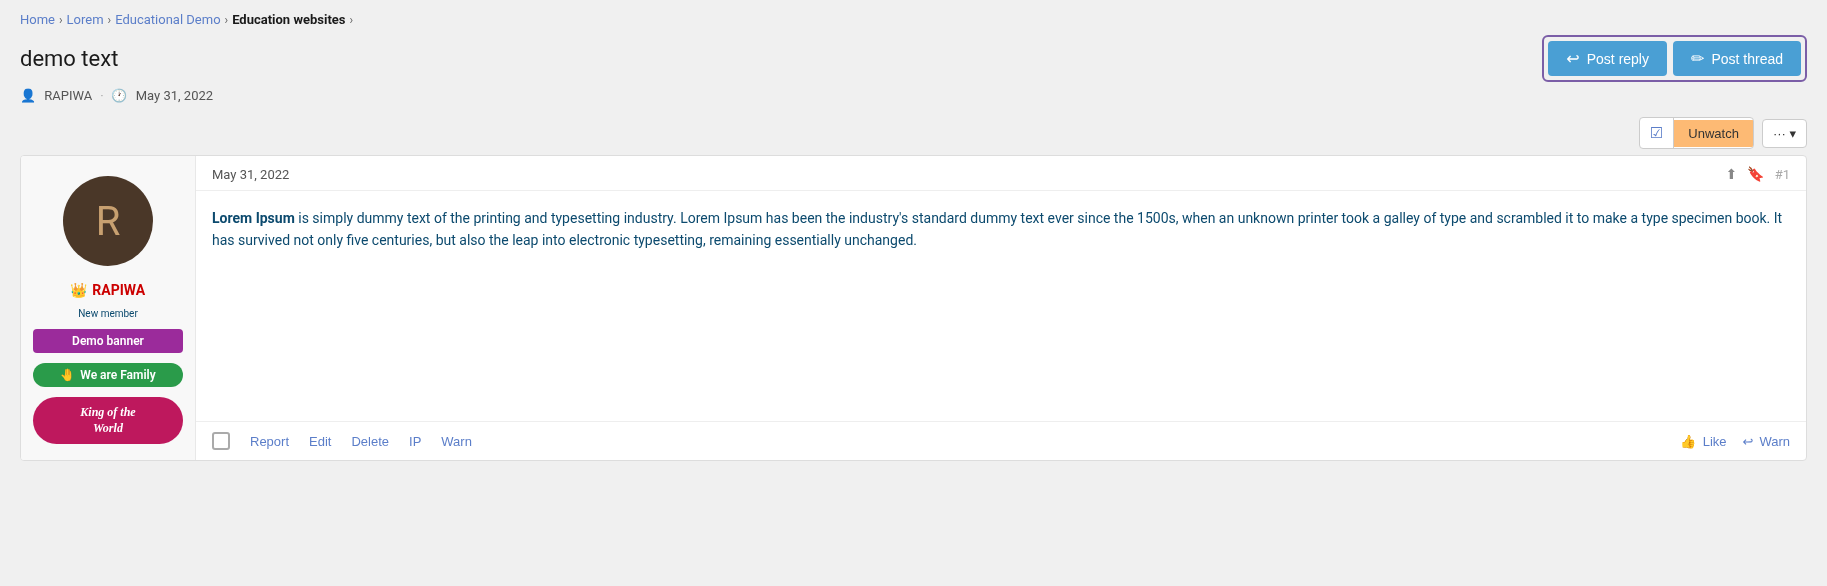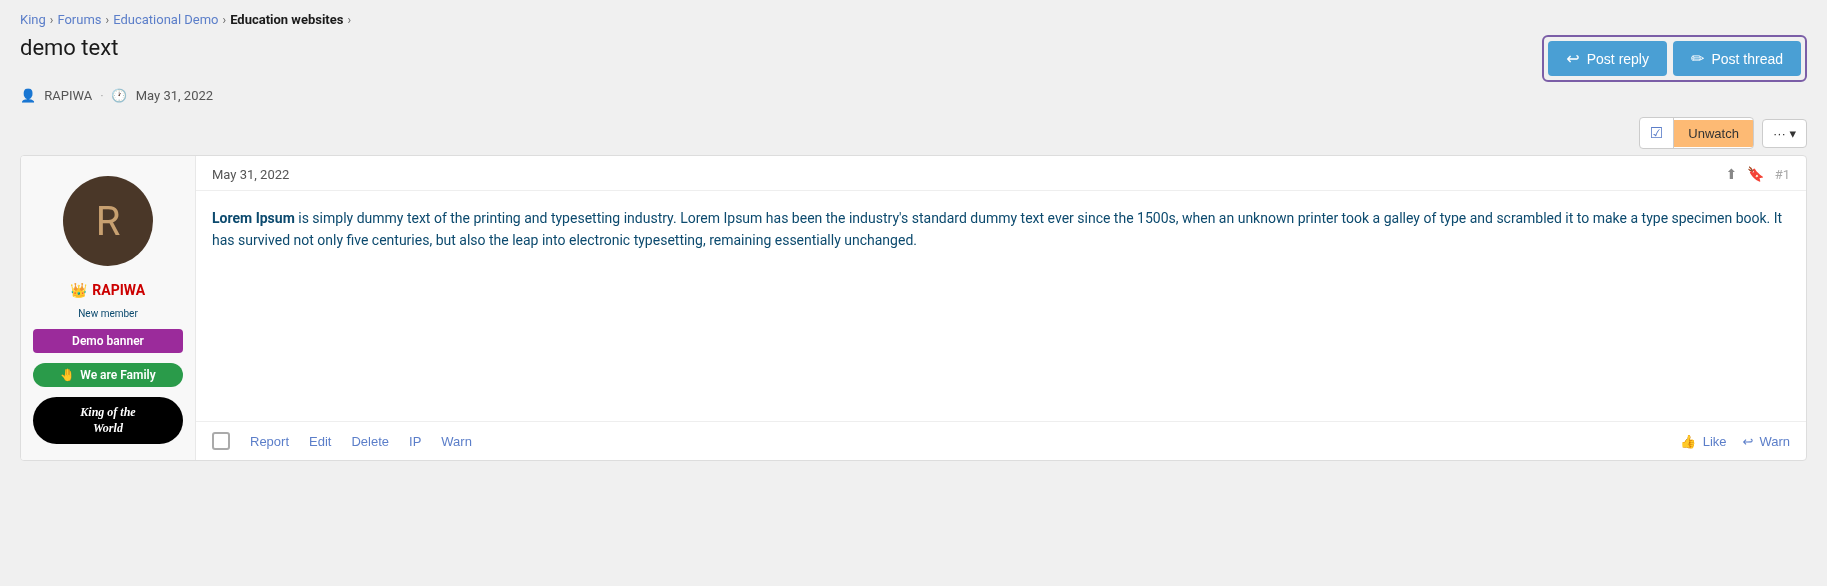--- a/index.html
+++ b/index.html
@@ -41,21 +41,21 @@
       font-size: 12px;
     }
 
     .breadcrumb .current {
       color: #1a1a1a;
       font-weight: 700;
     }
 
     .title-row {
       display: flex;
-      align-items: flex-start;
+      align-items: center;
       justify-content: space-between;
       margin-bottom: 6px;
     }
 
     .page-title {
       font-size: 22px;
       font-weight: 400;
       color: #1a1a1a;
     }
 
@@ -236,21 +236,21 @@
       font-weight: 600;
       width: 100%;
       text-align: center;
       display: flex;
       align-items: center;
       justify-content: center;
       gap: 5px;
     }
 
     .tag-king {
-      background: #000000;
+      background: #be185d;
       color: #fff;
       padding: 8px 10px;
       border-radius: 30px;
       font-size: 12px;
       font-weight: 700;
       width: 100%;
       text-align: center;
       font-style: italic;
       font-family: Georgia, serif;
       line-height: 1.3;
@@ -362,23 +362,23 @@
     }
   </style>
 </head>
 <body>
 
 <div class="page-wrapper">
 
   <div class="header-section">
 
     <div class="breadcrumb">
-      <a>King</a>
+      <a>Home</a>
       <span class="separator">›</span>
-      <a>Forums</a>
+      <a>Lorem</a>
       <span class="separator">›</span>
       <a>Educational Demo</a>
       <span class="separator">›</span>
       <span class="current">Education websites</span>
       <span class="separator">›</span>
     </div>
 
     <div class="title-row">
       <h1 class="page-title">demo text</h1>
 

